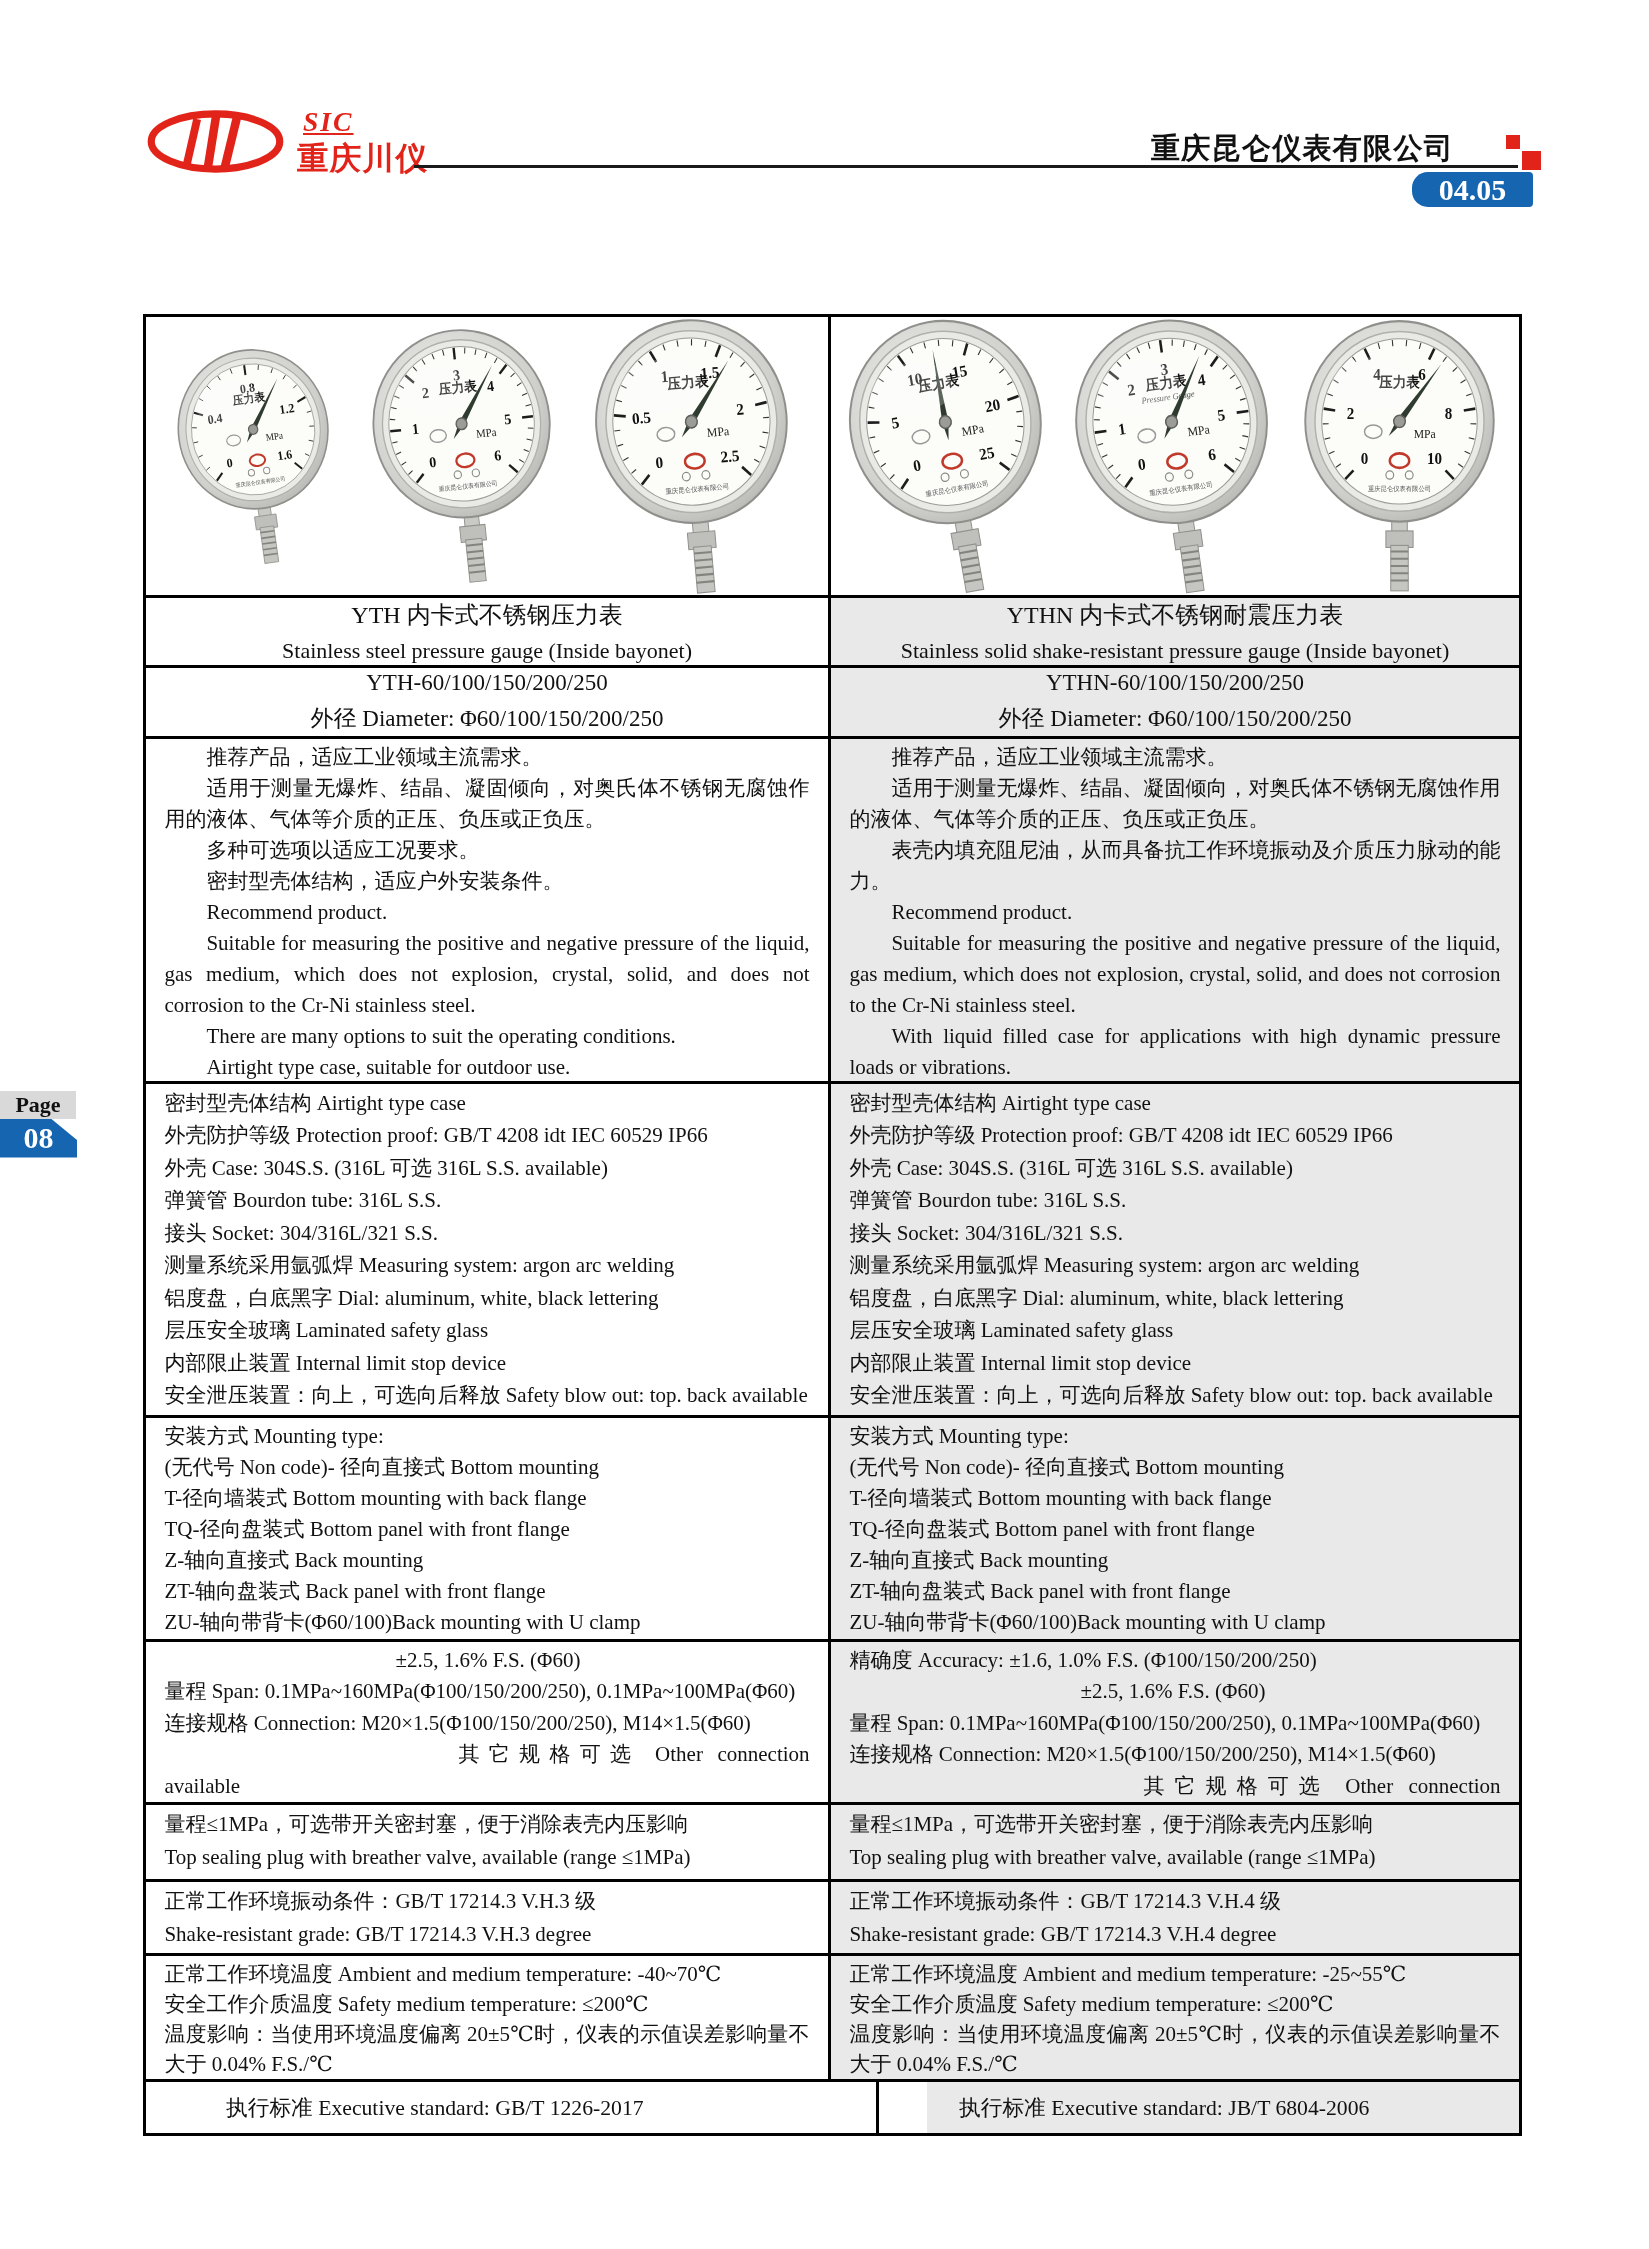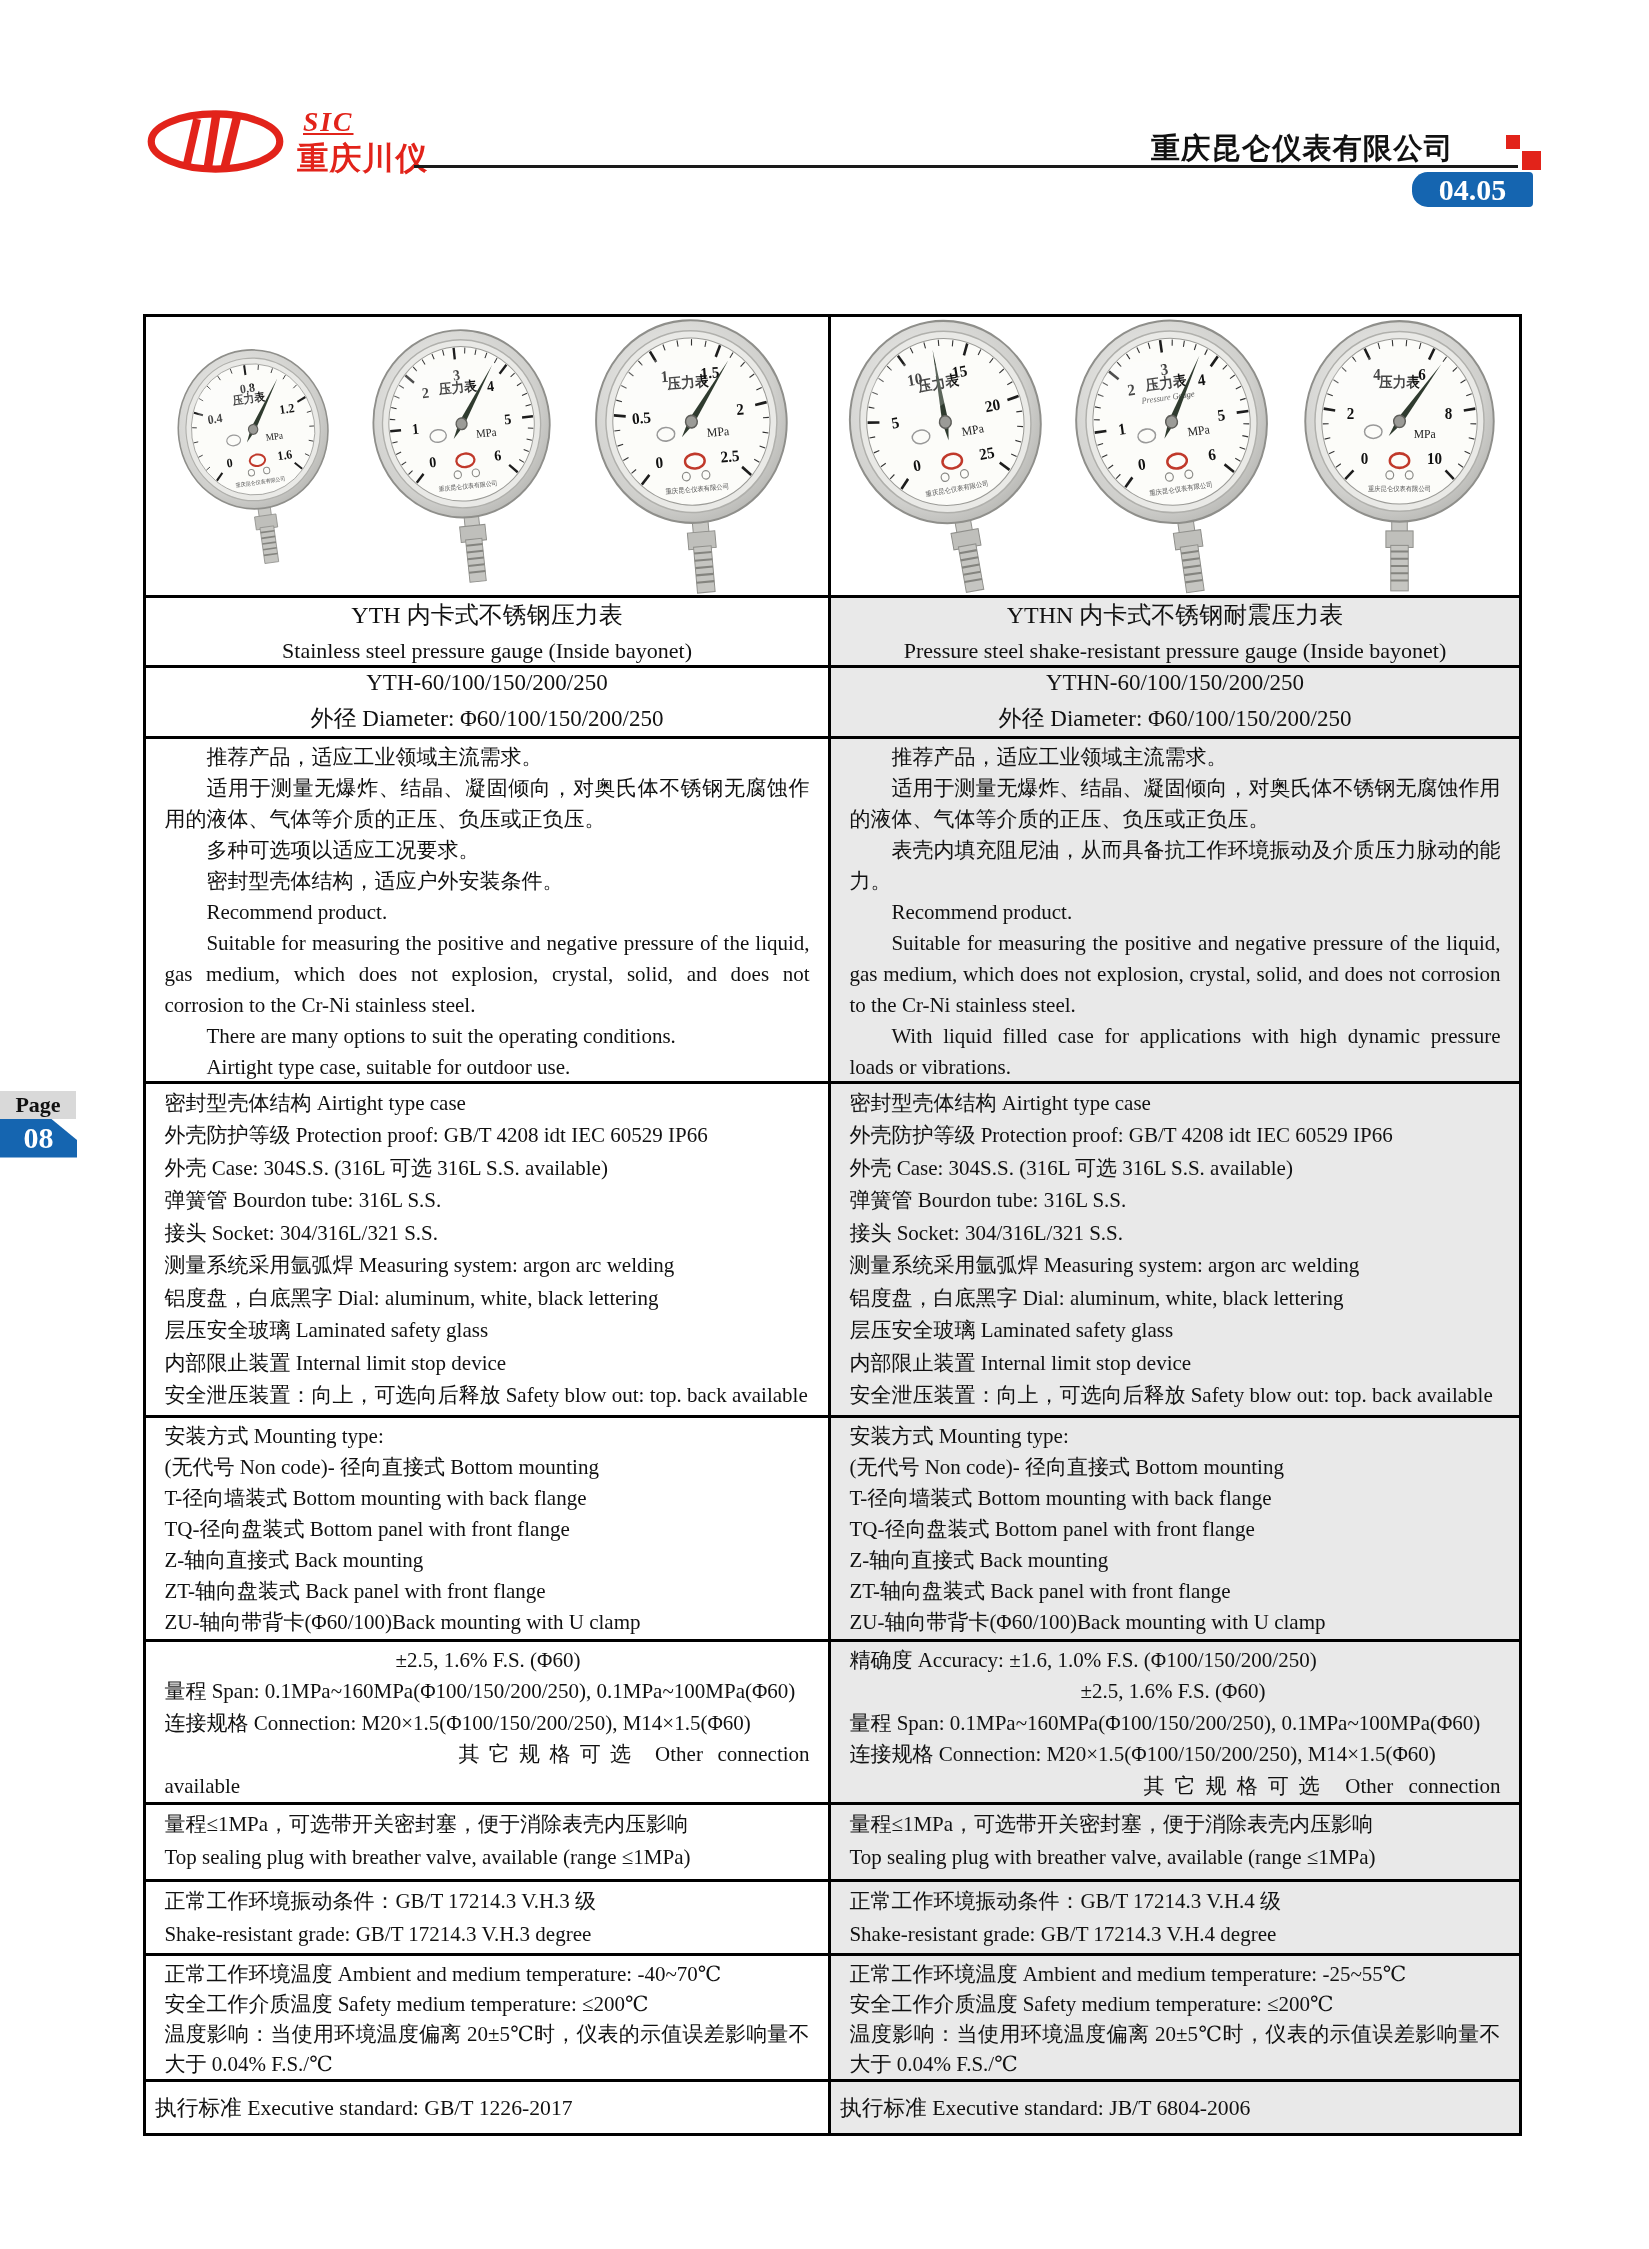--- a/index.html
+++ b/index.html
@@ -57,21 +57,21 @@
 
   .txt-cell{padding:2.6px 18.4px;}
   .ln{text-align:justify;}
   .r-desc  .ln{font-size:21px;line-height:31px;text-align:justify;}
   .r-case  .ln{font-size:21px;line-height:32.5px;}
   .r-mount .ln{font-size:21px;line-height:31px;}
   .r-acc   .ln{font-size:21px;line-height:31.5px;}
   .r-range .ln{font-size:21px;line-height:33px;}
   .r-shake .ln{font-size:21px;line-height:33px;}
   .r-temp  .ln{font-size:21px;line-height:30px;}
-  .std-cell{display:flex;align-items:center;padding:0 9px;font-size:21.7px;}
+  .std-cell{display:flex;align-items:center;padding:0 32px;font-size:21.7px;margin-left:48px;}
 
   
   .gauges{display:flex;align-items:center;justify-content:space-evenly;width:100%;height:100%;padding-top:3.9px;box-sizing:border-box;}
   .gauge-slot{display:block;}
 </style>
 </head>
 <body>
 
 <div class="page">
 
@@ -470,21 +470,21 @@
       </div>
     </div>
 
     <div class="trow r-name">
       <div class="cell left center-cell">
         <div class="zh">YTH 内卡式不锈钢压力表</div>
         <div class="en">Stainless steel pressure gauge (Inside bayonet)</div>
       </div>
       <div class="cell right center-cell">
         <div class="zh">YTHN 内卡式不锈钢耐震压力表</div>
-        <div class="en">Pressure steel shake-resistant pressure gauge (Inside bayonet)</div>
+        <div class="en">Stainless solid shake-resistant pressure gauge (Inside bayonet)</div>
       </div>
     </div>
 
     <div class="trow r-model">
       <div class="cell left center-cell">
         <div class="model">YTH-60/100/150/200/250</div>
         <div class="diam">外径 Diameter:  Φ60/100/150/200/250</div>
       </div>
       <div class="cell right center-cell">
         <div class="model">YTHN-60/100/150/200/250</div>

